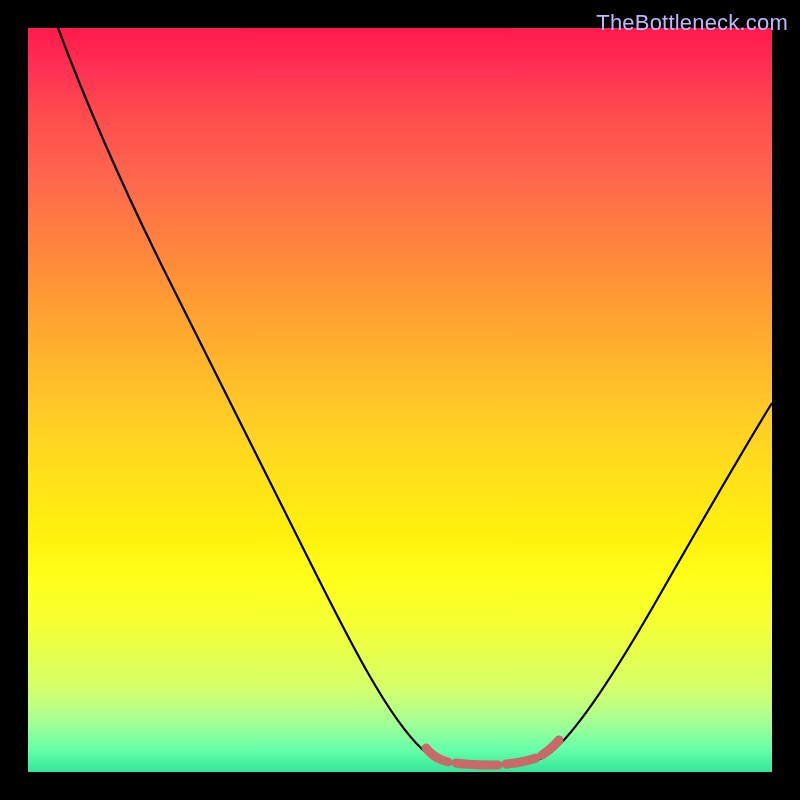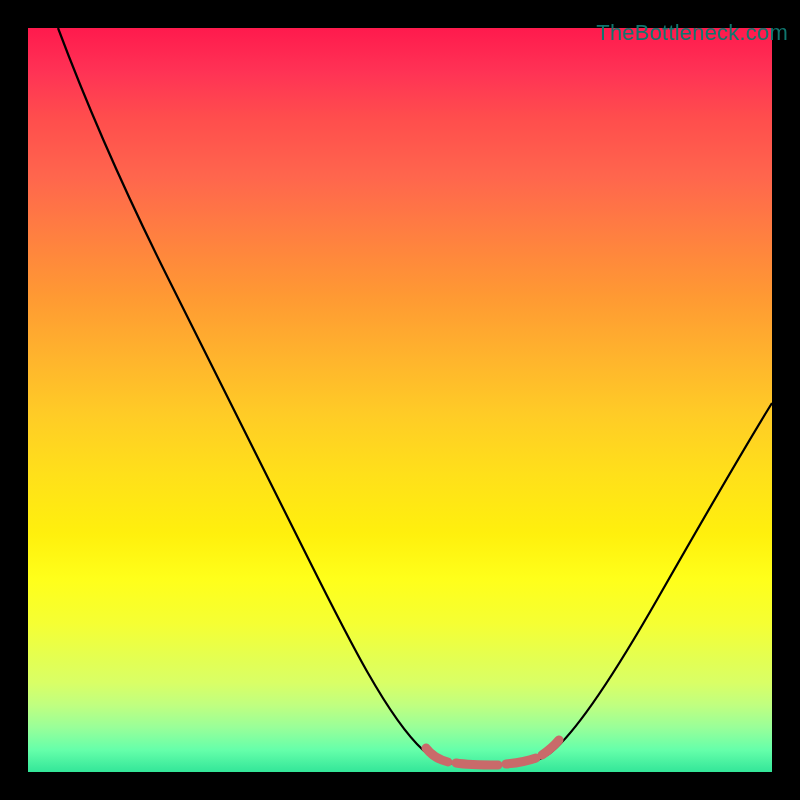--- a/index.html
+++ b/index.html
@@ -32,26 +32,26 @@
       #e6ff4d 84%,
       #d9ff66 88%,
       #c0ff80 91%,
       #99ff99 94%,
       #66ffaa 97%,
       #33e699 100%
     );
   }
   .watermark {
     position: absolute;
-    top: 20px;
+    top: 10px;
     right: 12px;
     font-family: Arial, Helvetica, sans-serif;
     font-size: 22px;
     font-weight: 500;
-    color: #0f766e;
+    color: #c4b5fd;
     letter-spacing: 0.2px;
     z-index: 10;
   }
   svg.curve {
     position: absolute;
     left: 0;
     top: 0;
     width: 744px;
     height: 744px;
     overflow: visible;

